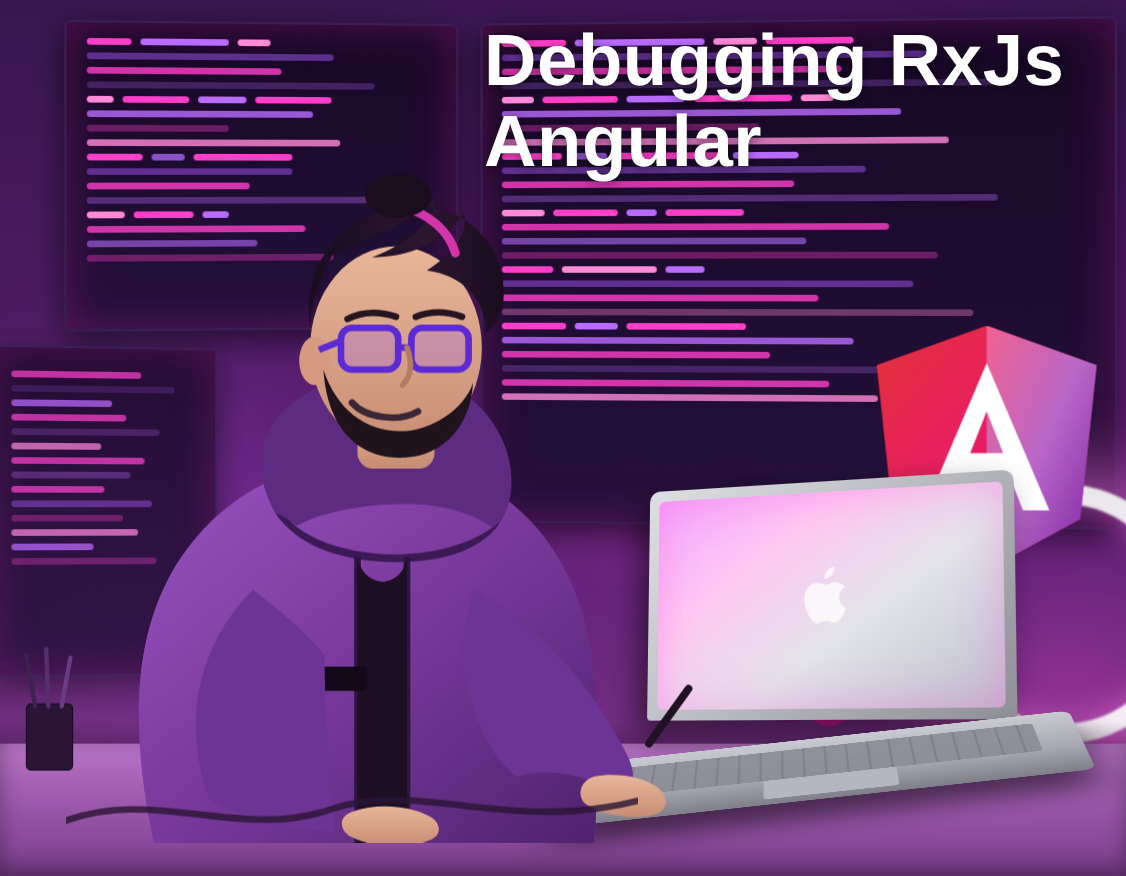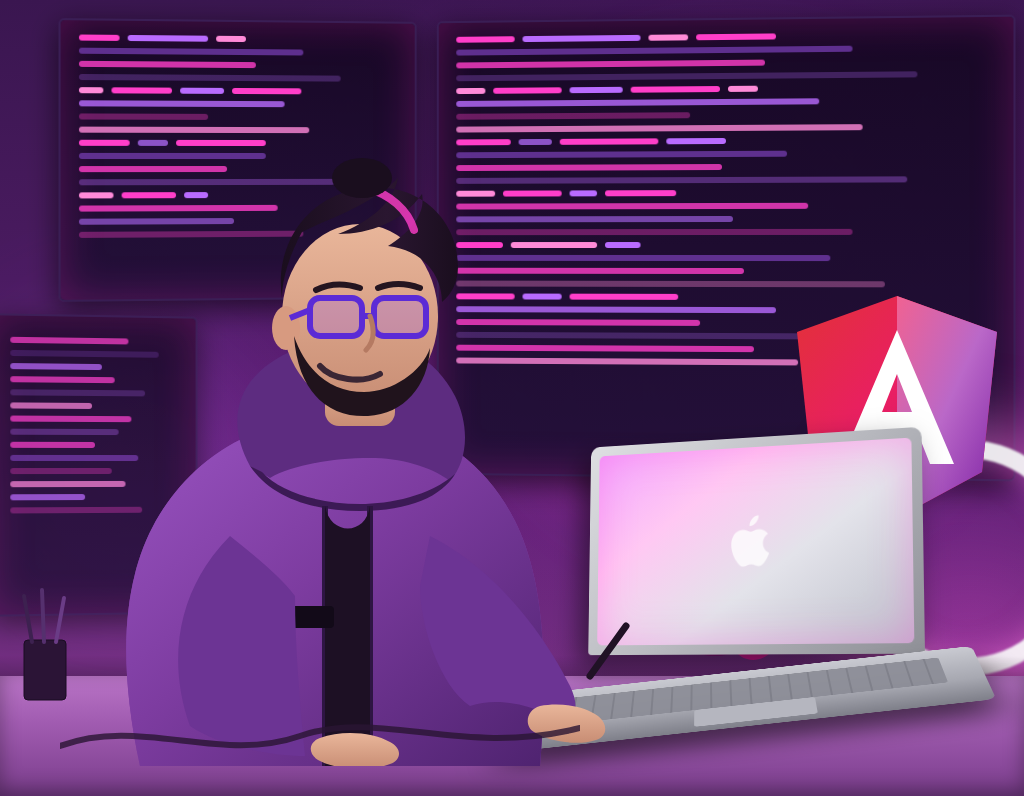--- a/index.html
+++ b/index.html
@@ -391,15 +391,17 @@
 
       <line x1="520" y1="610" x2="556" y2="560" stroke="#201225" stroke-width="7" stroke-linecap="round"></line>
     </svg>
   </div>
 
   <svg class="cable" viewBox="0 0 520 60">
     <path d="M0 40 C 80 10 160 58 240 30 C 320 2 400 52 520 22" stroke="#2a1533" stroke-width="6" fill="none" stroke-linecap="round"></path>
   </svg>
 
   <div class="title">
+    <span>Debugging RxJs</span>
+    <span>Angular</span>
   </div>
 
 </div>
 
 </body></html>

